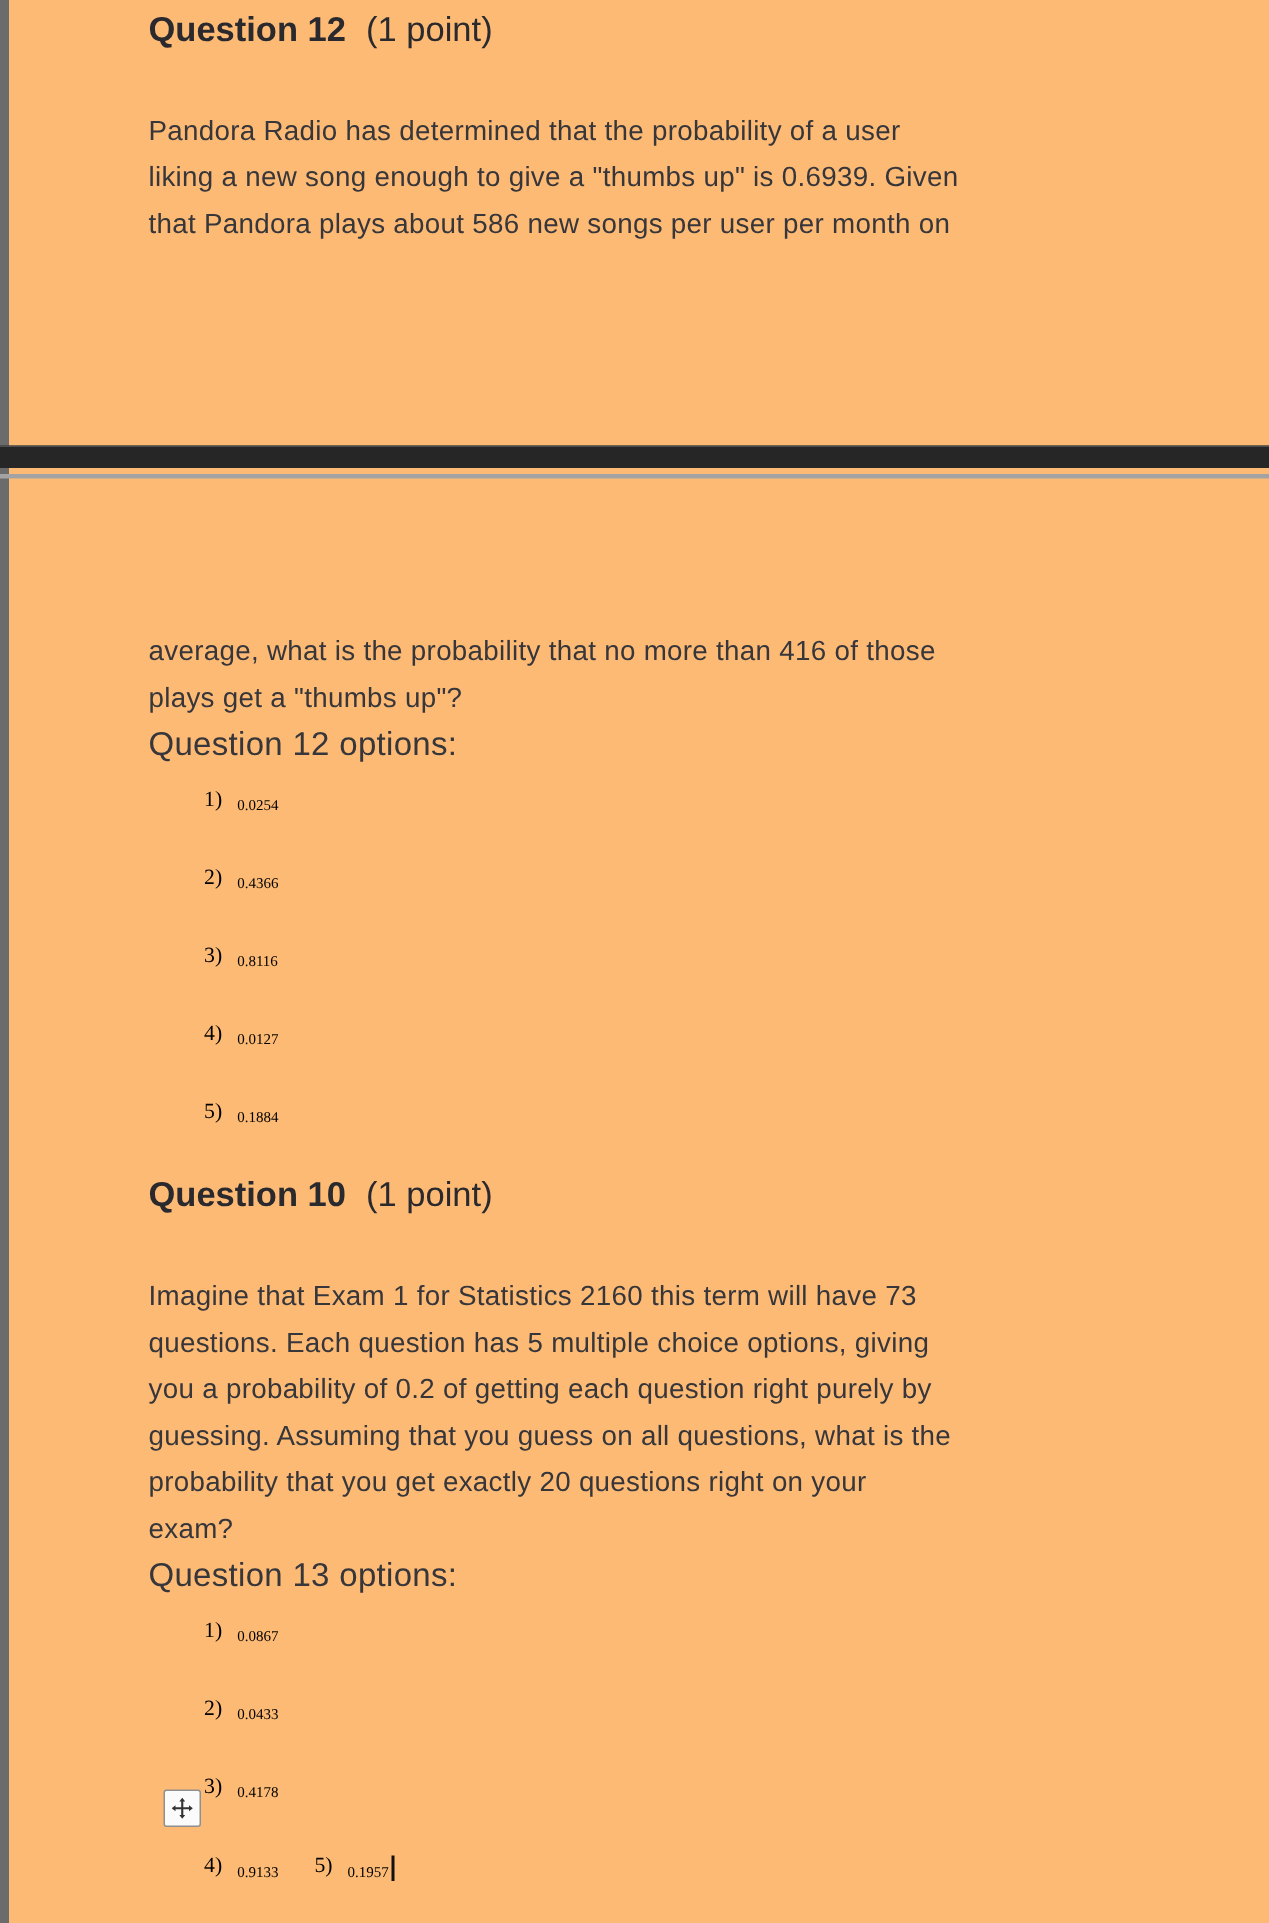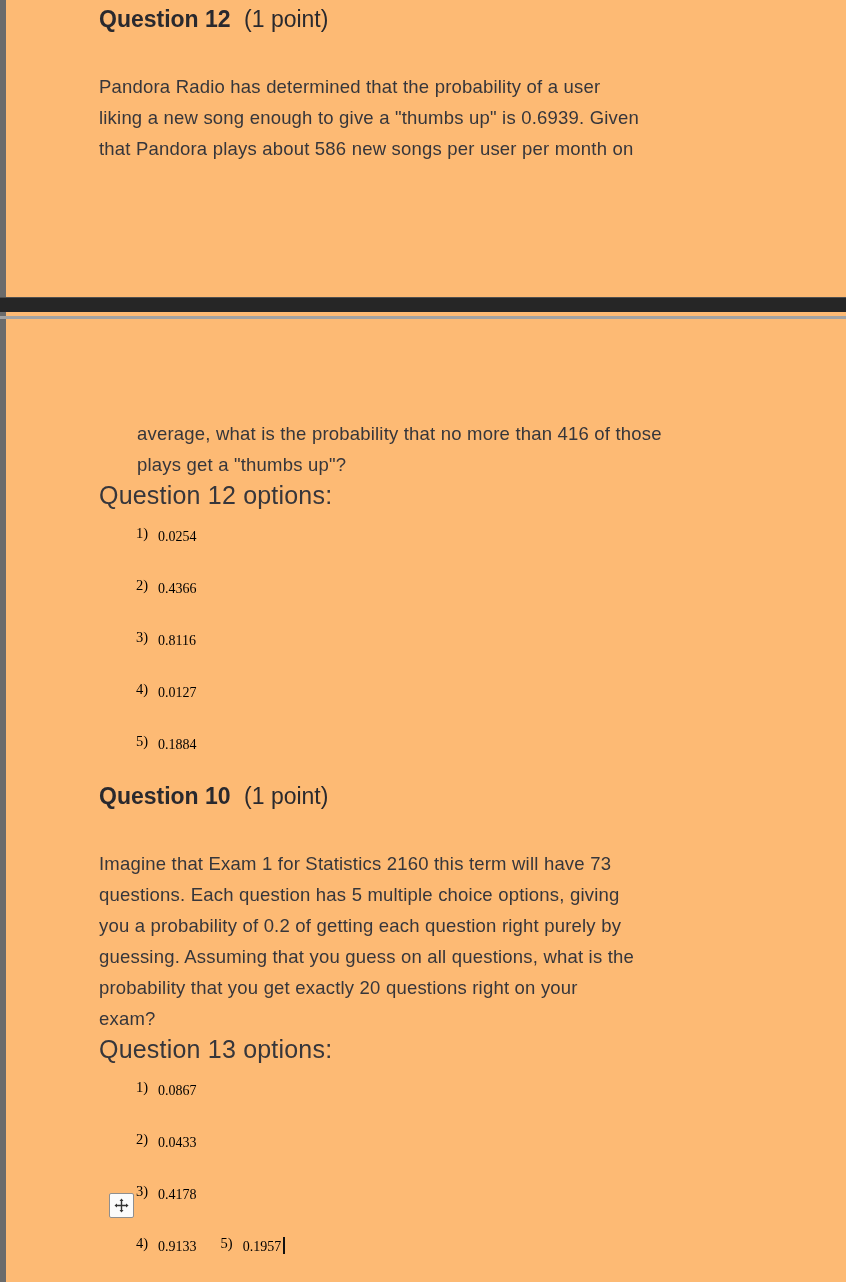--- a/index.html
+++ b/index.html
@@ -29,43 +29,43 @@
   .q-title { font-weight:700; }
   .q-points { font-weight:400; margin-left:7px; }
   .body-text {
     margin-top:36px;
     font-size:18.5px; line-height:31px;
     color:#36363b;
     letter-spacing:0.2px;
   }
   .body-text .line { display:block; }
   .spacer-split { height:254px; }
-  .body-text.after-split { margin-top:0;margin-left:38px; }
+  .body-text.after-split { margin-top:0; }
   .options-label {
-    font-size:25px; line-height:31px;
+    font-size:22px; line-height:31px;
     color:#36363b; letter-spacing:0.2px;
   }
   ul.options {
     list-style:none;
     margin:16px 0 0 0; padding:0;
   }
   ul.options li {
     height:52px;
     padding-left:37px;
     cursor:pointer;
   }
   .opt-num {
     font-family:"Liberation Serif", serif;
     font-size:14.5px; color:#000;
     position:relative; top:-3px;
     margin-right:10px;
   }
   .opt-val {
     font-family:"Liberation Serif", serif;
-    font-size:14px; color:#000;
+    font-size:10px; color:#000;
   }
   .opt-group { display:inline-block; cursor:pointer; }
   .opt-group.second { margin-left:24px; }
   .q-heading.q13 { margin-top:-10px; }
   .caret {
     display:inline-block;
     width:2px; height:17px;
     background:#111;
     margin-left:2px;
     vertical-align:-3px;

